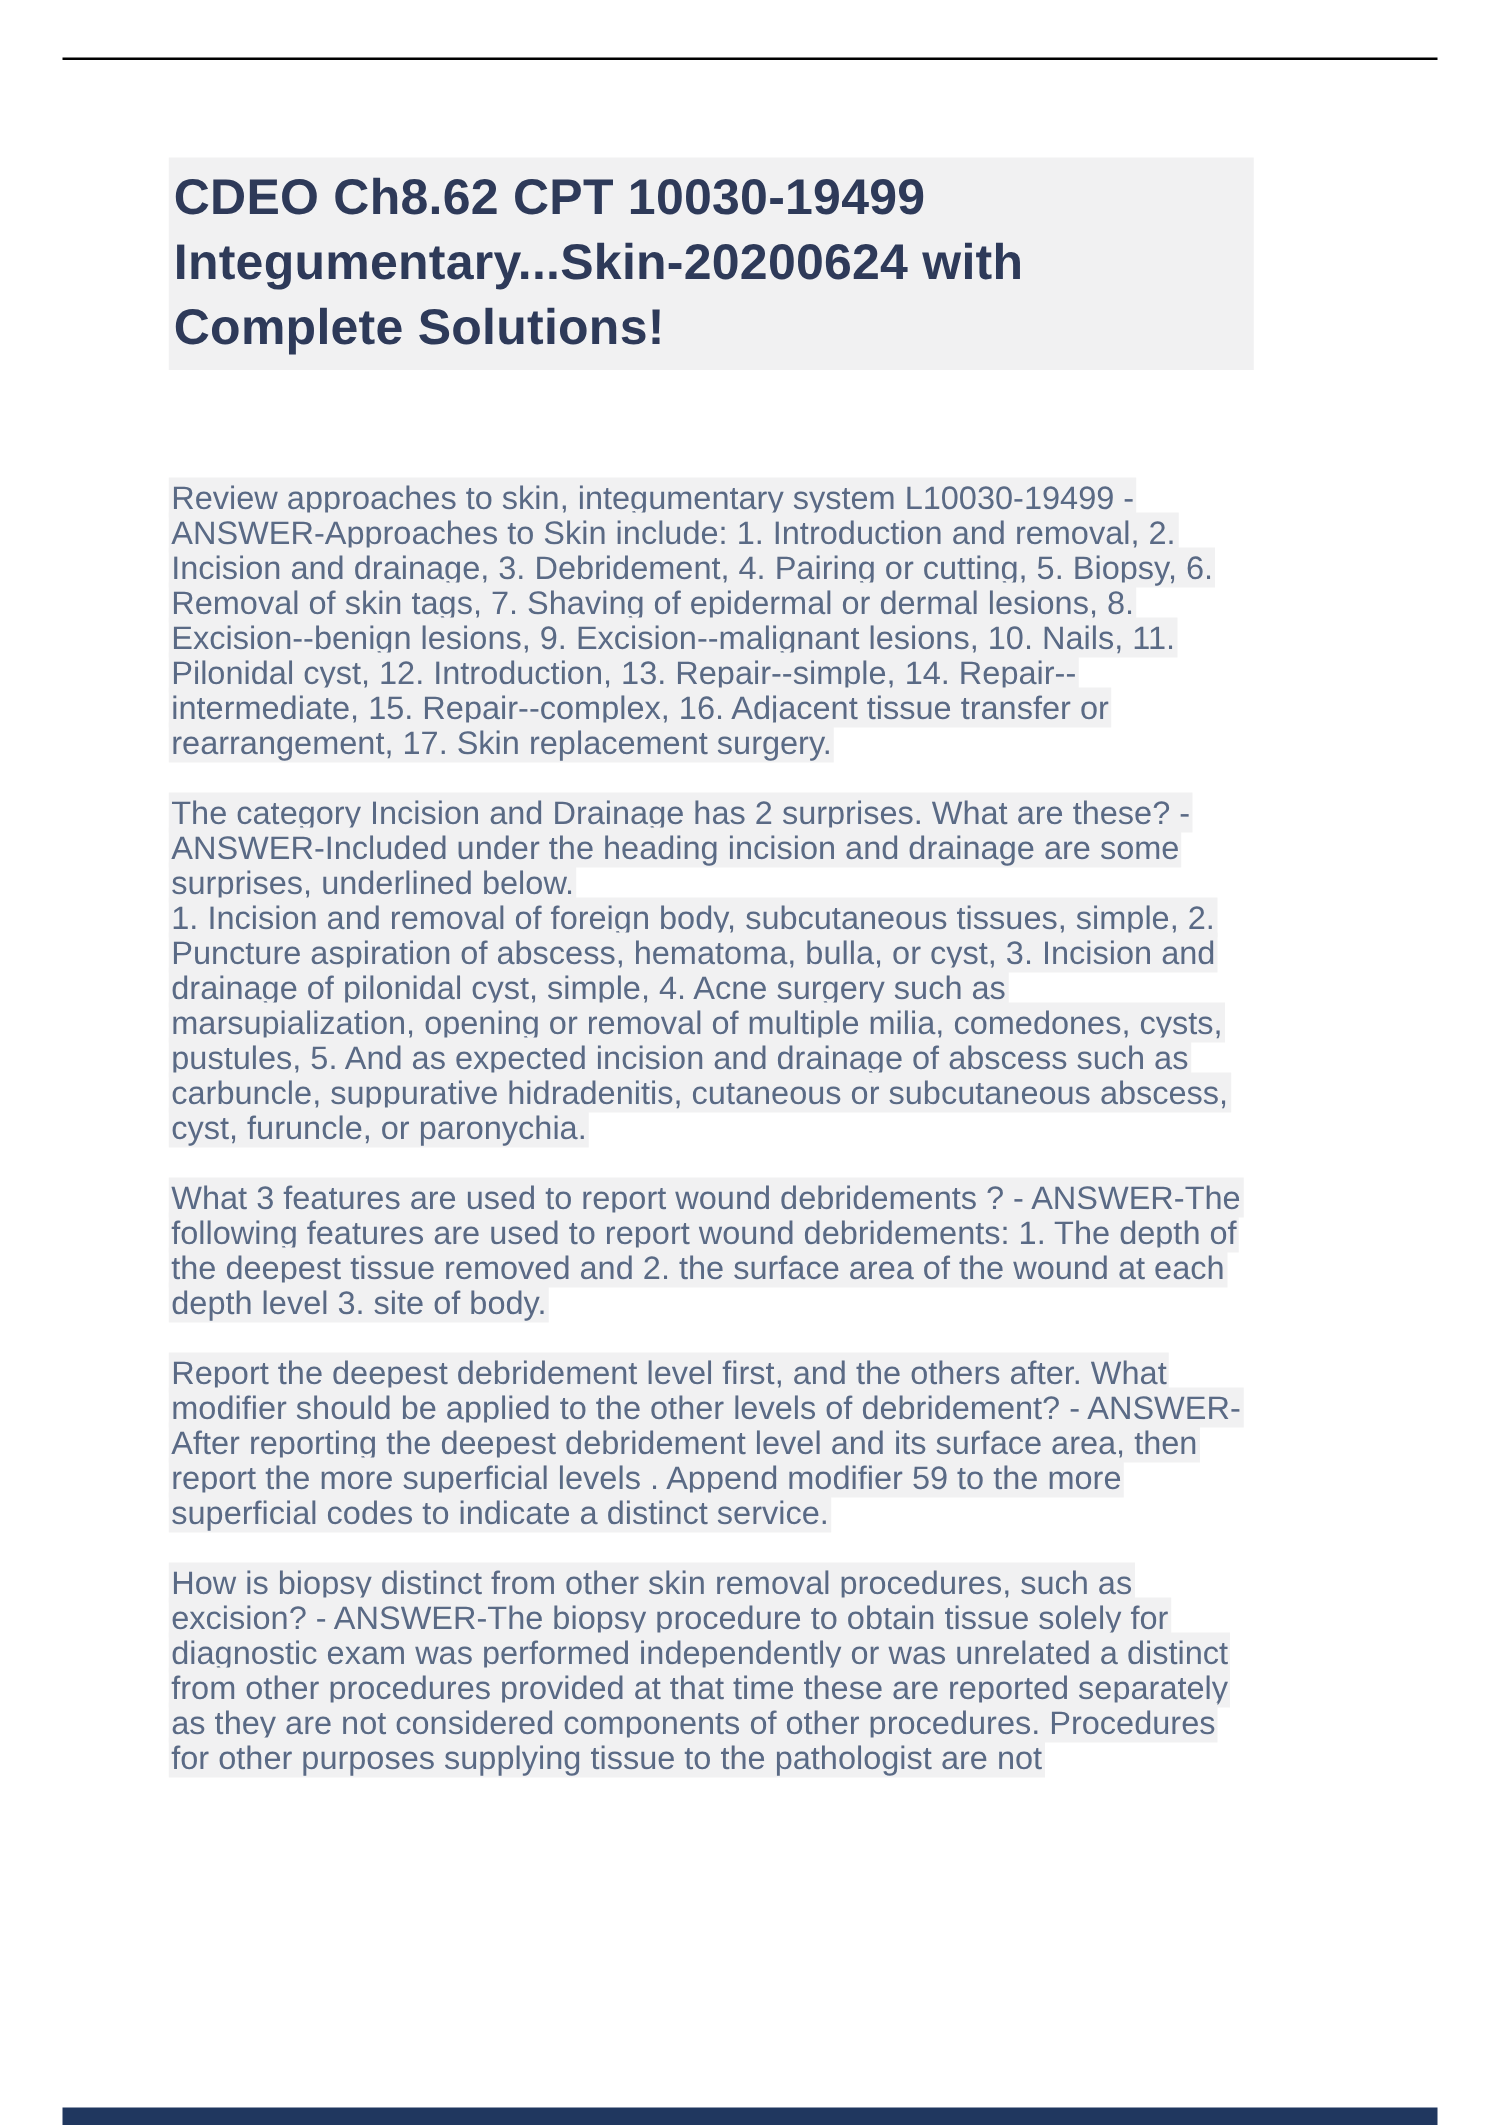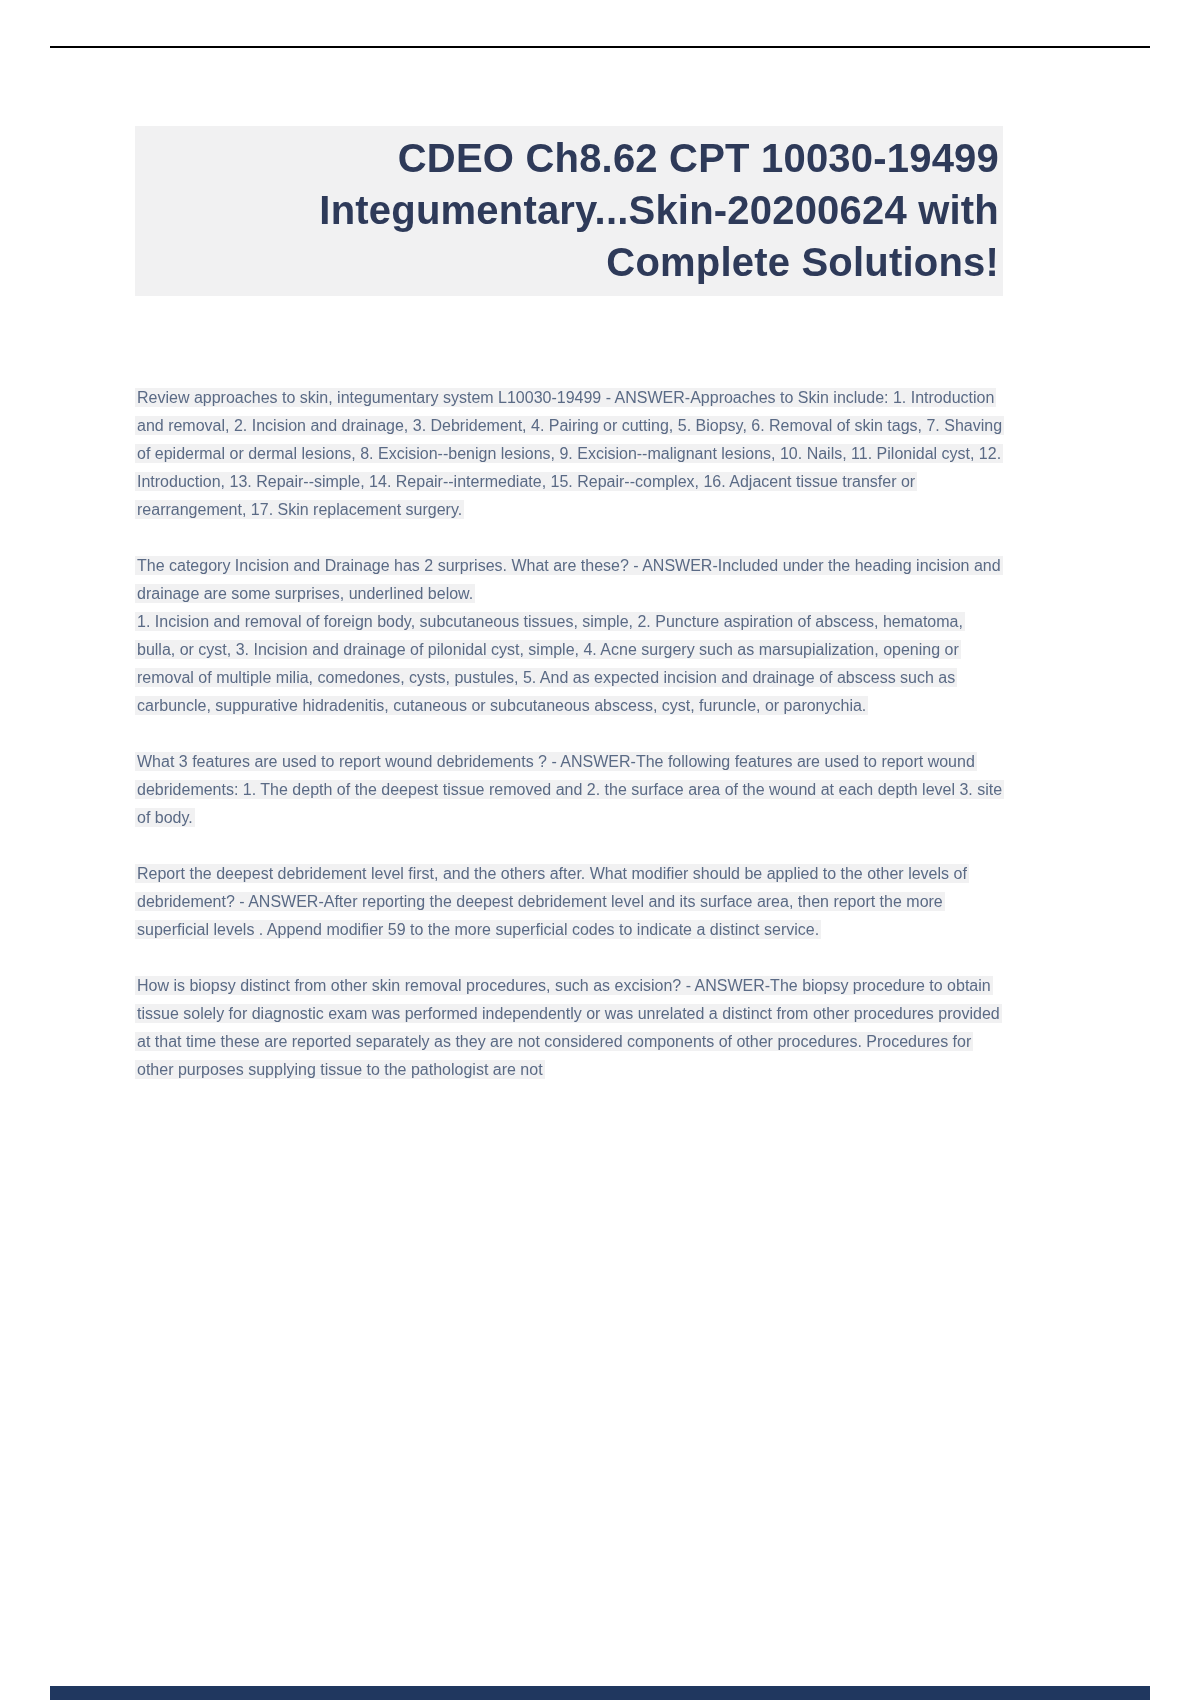--- a/index.html
+++ b/index.html
@@ -23,39 +23,38 @@
     top: 46px;
     width: 1100px;
     height: 2px;
     background: var(--rule-color, #000000);
   }
   .title-wrap {
     position: absolute;
     left: 135px;
     top: 126px;
     width: 868px;
-    text-align: right;
   }
   .title {
     font-size: 40px;
     font-weight: bold;
     line-height: 52px;
     color: var(--title-color, #2e3a59);
     background: var(--highlight, #f1f1f2);
     padding: 6px 4px 8px 4px;
     letter-spacing: 0.2px;
   }
   .content {
     position: absolute;
     left: 135px;
     top: 384px;
     width: 868px;
   }
   .para {
-    font-size: 16px;
+    font-size: 26px;
     line-height: 28px;
     color: var(--body-color, #5a6a85);
     margin-bottom: 28px;
     white-space: pre-line;
   }
   .para .hl {
     background: var(--highlight, #f1f1f2);
     box-decoration-break: clone;
     -webkit-box-decoration-break: clone;
     padding: 1px 2px;

